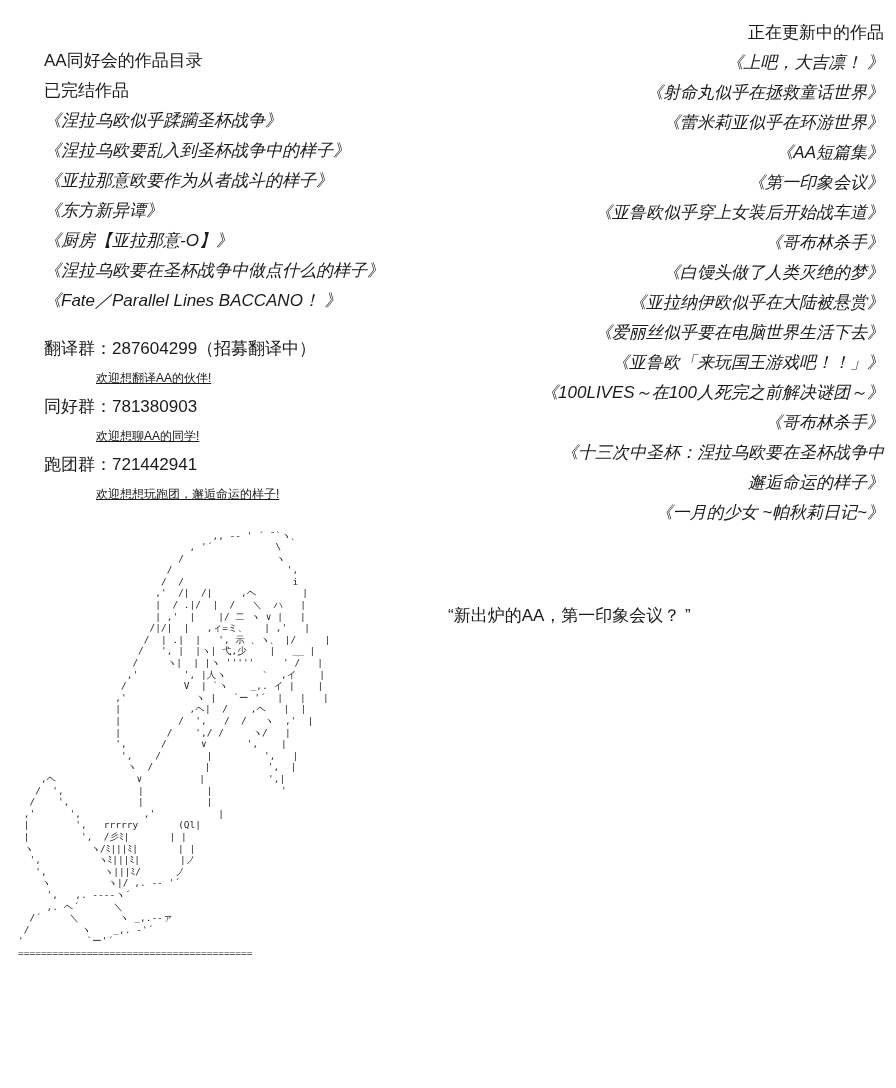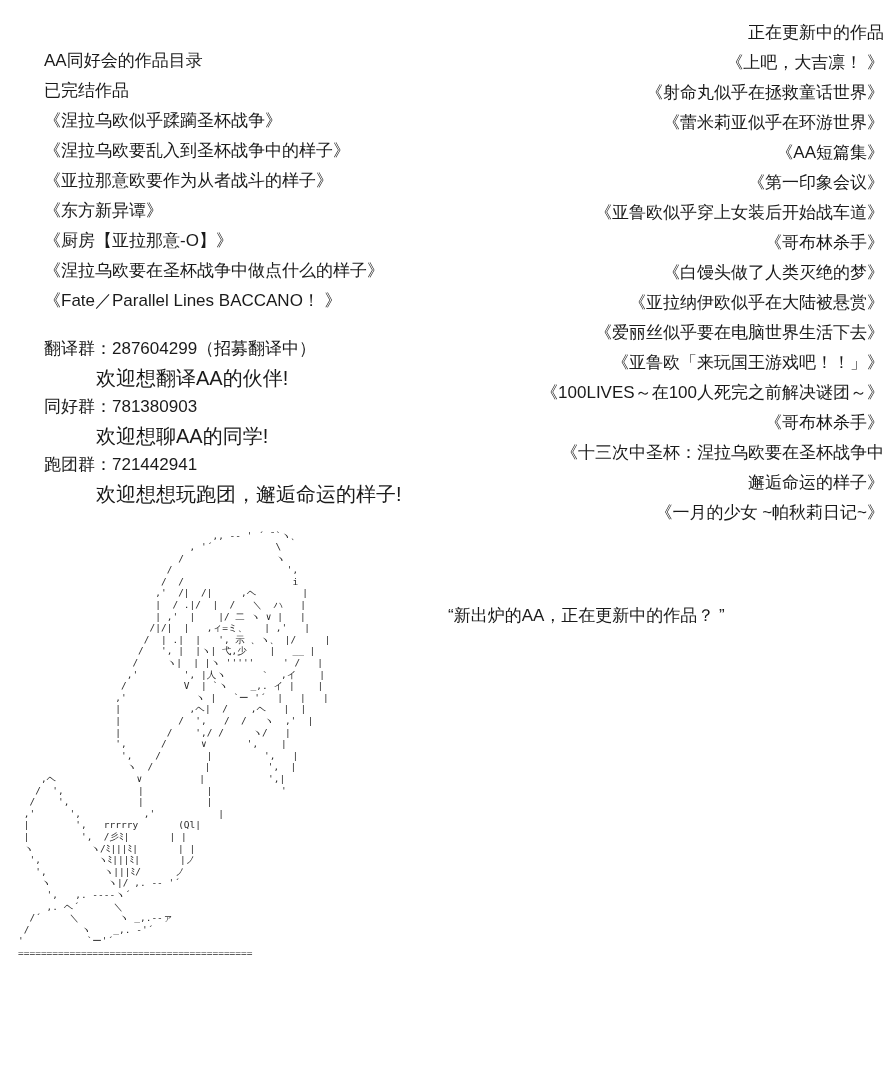--- a/index.html
+++ b/index.html
@@ -36,38 +36,40 @@
   }
   .heading {
     font-size: 17px;
     line-height: 30px;
     white-space: nowrap;
   }
   .item {
     font-size: 17px;
     line-height: 30px;
     white-space: nowrap;
+    font-style: italic;
   }
   .item .cont {
     display: block;
     padding-left: 34px;
   }
   .contact-block {
     margin-top: 18px;
   }
   .contact-line {
     font-size: 17px;
     line-height: 30px;
     white-space: nowrap;
   }
   .contact-sub {
-    font-size: 20px;
+    font-size: 12px;
     line-height: 28px;
     padding-left: 52px;
     white-space: nowrap;
+    text-decoration: underline;
   }
   .quote {
     position: absolute;
     left: 448px;
     top: 604px;
     font-size: 17px;
     white-space: nowrap;
   }
   .aa-art {
     position: absolute;
@@ -128,21 +130,21 @@
       <div class="item">《100LIVES～在100人死完之前解决谜团～》</div>
       <div class="item">《哥布林杀手》</div>
       <div class="item">
         <span>《十三次中圣杯：涅拉乌欧要在圣杯战争中</span>
         <span class="cont">邂逅命运的样子》</span>
       </div>
       <div class="item">《一月的少女 ~帕秋莉日记~》</div>
     </div>
   </div>
 
-  <div class="quote">“新出炉的AA，正在更新中的作品？ ”</div>
+  <div class="quote">“新出炉的AA，第一印象会议？ ”</div>
 
   <pre class="aa-art">                                  ,, -‐ ' ´ ̄ `ヽ、
                               , '´           \
                             /                ヽ
                           /                    ',
                          /  /                   i
                         ,'  /|  /|     ,ヘ        |
                         |  / .|/  |  /   ＼  ハ   |
                         | ,'  |    |/ 二 ヽ ∨ |   |
                        /|/|  |   ,ィ=ミ、   | ,'   |

